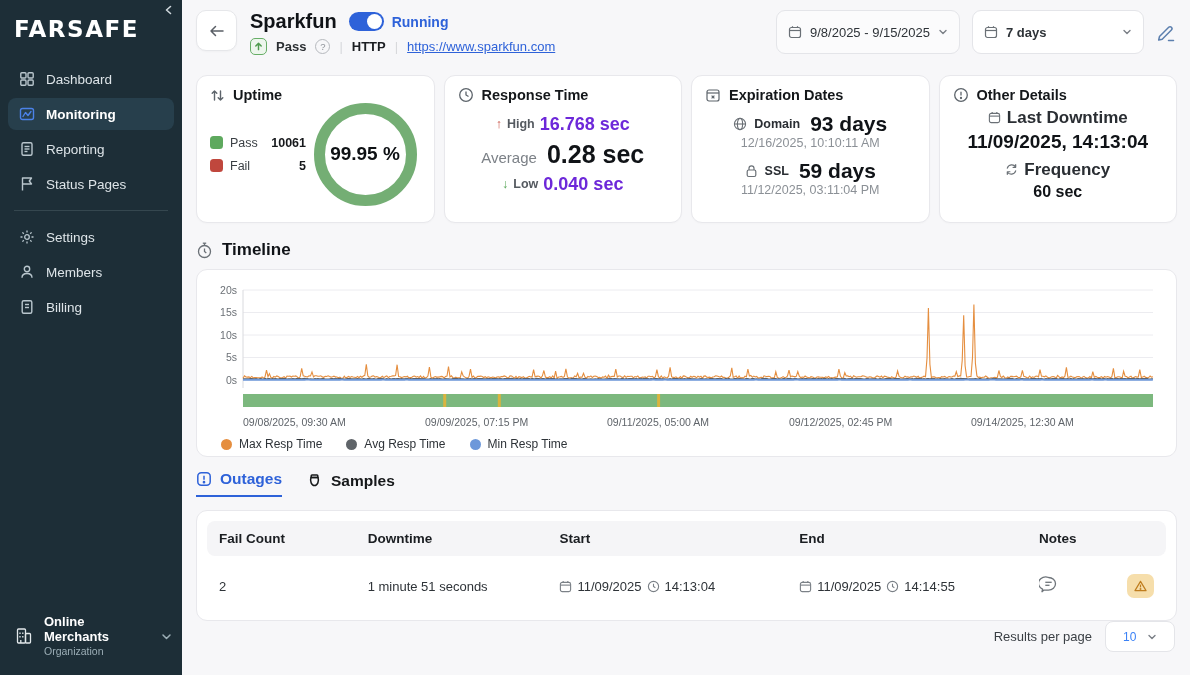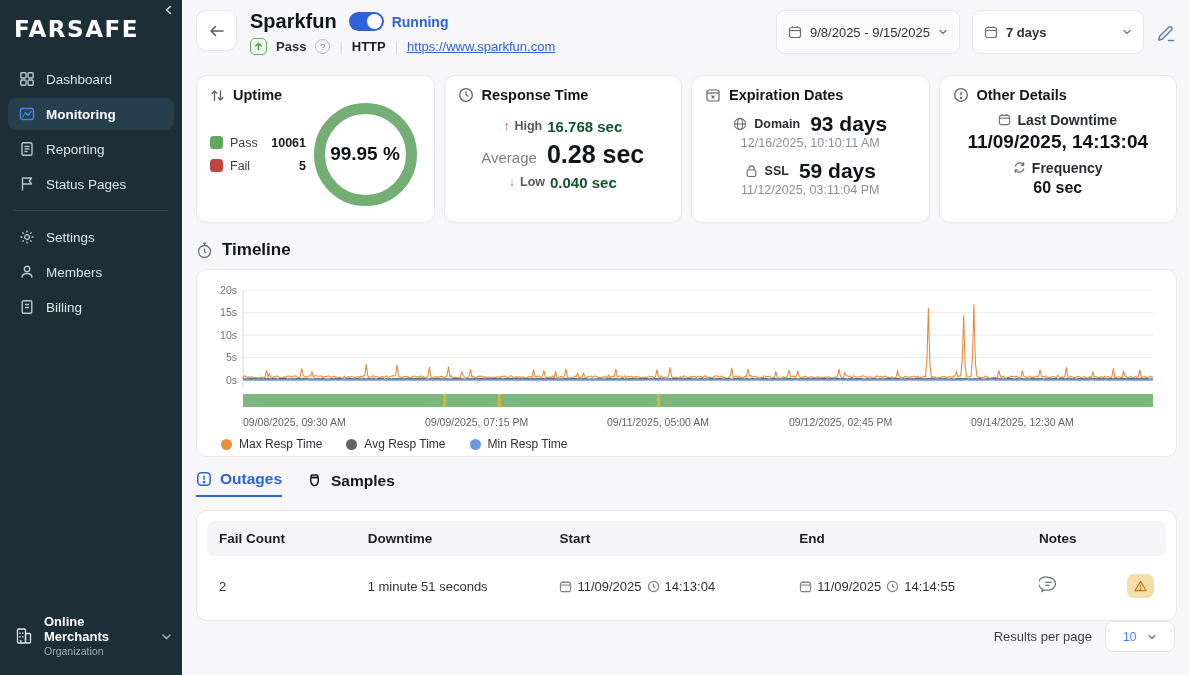--- a/index.html
+++ b/index.html
@@ -55,35 +55,35 @@
 
   .uptime-body { display:flex; align-items:center; height:calc(100% - 22px); }
   .u-legend { display:flex; flex-direction:column; gap:9px; width:96px; font-size:12.5px; color:#3a3f44; }
   .u-row { display:flex; align-items:center; gap:7px; }
   .u-sq { width:13px; height:13px; border-radius:3.5px; }
   .u-val { margin-left:auto; font-weight:700; color:#16181b; }
   .donut { margin-left:auto; margin-right:4px; width:103px; height:103px; border:11px solid #74ae74; border-radius:50%; display:flex; align-items:center; justify-content:center; font-size:19px; font-weight:800; color:#0e1114; }
 
   .center-body { display:flex; flex-direction:column; align-items:center; justify-content:center; height:calc(100% - 22px); gap:5px; }
   .rt-small { display:flex; align-items:center; gap:5px; font-size:12.5px; color:#555a60; font-weight:600; }
-  .rt-small b { color:#14532d; font-size:15px; }
+  .rt-small b { color:#6d28d9; font-size:18px; }
   .arrow-up { color:#c9564a; font-weight:700; }
   .arrow-down { color:#5ea95e; font-weight:700; }
   .rt-avg { display:flex; align-items:baseline; gap:10px; }
   .rt-avg .lbl { font-size:15px; color:#7c8187; }
   .rt-avg .val { font-size:25px; font-weight:800; color:#101317; }
 
   .exp-row { display:flex; align-items:center; gap:7px; }
   .exp-lbl { font-size:12.5px; font-weight:800; color:#2a2e33; }
   .exp-days { font-size:21px; font-weight:800; color:#101317; margin-left:3px; }
   .exp-date { font-size:12.5px; color:#8b9096; margin-top:-1px; }
   .exp-gap { height:7px; }
   .ic-gray { color:#6a7076; }
 
-  .od-lbl { display:flex; align-items:center; gap:6px; font-size:14px; font-weight:800; color:#2a2e33; }
+  .od-lbl { display:flex; align-items:center; gap:6px; font-size:17px; font-weight:800; color:#2a2e33; }
   .od-big { font-size:19px; font-weight:800; color:#101317; }
   .od-mid { font-size:16px; font-weight:800; color:#101317; }
 
   
   .section-head { margin-top:17px; display:flex; align-items:center; gap:9px; font-size:17px; font-weight:800; color:#101317; }
   .section-head .ic { color:#6a7076; }
   .chart-card { margin-top:9px; background:#fff; border:1px solid #e8e8ec; border-radius:11px; padding:8px 10px 4px; height:188px; }
   .chart-legend { display:flex; gap:24px; margin:1px 0 0 14px; font-size:12px; color:#2e3338; }
   .cl-item { display:flex; align-items:center; gap:7px; }
   .cl-dot { width:11px; height:11px; border-radius:50%; }

